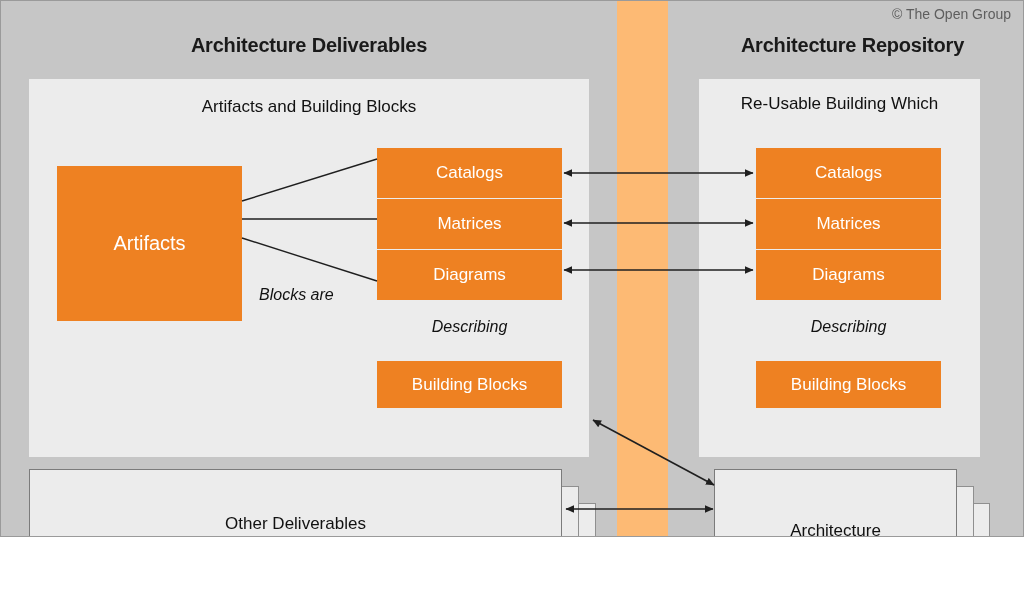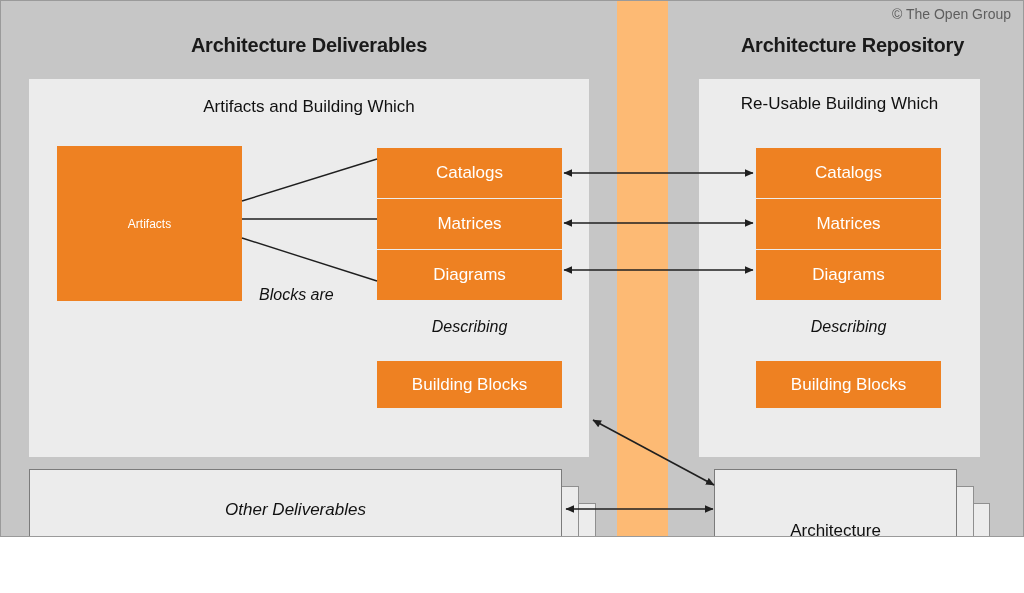--- a/index.html
+++ b/index.html
@@ -56,21 +56,21 @@
     position:absolute;
     background:#ee8122;
     color:#ffffff;
     font-size:17px;
     display:flex;
     align-items:center;
     justify-content:center;
     box-sizing:border-box;
     text-align:center;
   }
-  .obox.big{ font-size:12px; }
+  .obox.big{ font-size:20px;margin-top:20px; }
 
   .italic-label{
     position:absolute;
     font-size:16px;
     font-style:italic;
     color:#111;
     white-space:nowrap;
   }
 
   .card{
@@ -106,21 +106,21 @@
   <div class="panel panel-left"></div>
 
   <div class="panel panel-right"></div>
 
   <div class="copyright">© The Open Group</div>
 
   <div class="panel-title" style="left:0;top:33px;width:616px;">Architecture Deliverables</div>
   <div class="panel-title" style="left:667px;top:33px;width:357px;padding-left:6px;">Architecture Repository</div>
 
   <div class="inner inner-left"></div>
-  <div class="inner-heading" style="left:28px;top:93px;width:560px;">Artifacts and Building Which</div>
+  <div class="inner-heading" style="left:28px;top:93px;width:560px;">Artifacts and Building Blocks</div>
 
   <div class="obox big" style="left:56px;top:145px;width:185px;height:155px;">Artifacts</div>
 
   <div class="obox" style="left:376px;top:147px;width:185px;height:50px;">Catalogs</div>
   <div class="obox" style="left:376px;top:198px;width:185px;height:50px;">Matrices</div>
   <div class="obox" style="left:376px;top:249px;width:185px;height:50px;">Diagrams</div>
 
   <div class="italic-label" style="left:258px;top:285px;">Blocks are</div>
   <div class="italic-label" style="left:376px;top:317px;width:185px;text-align:center;">Describing</div>
 
@@ -133,21 +133,21 @@
   <div class="obox" style="left:755px;top:198px;width:185px;height:50px;">Matrices</div>
   <div class="obox" style="left:755px;top:249px;width:185px;height:50px;">Diagrams</div>
 
   <div class="italic-label" style="left:755px;top:317px;width:185px;text-align:center;">Describing</div>
 
   <div class="obox" style="left:755px;top:360px;width:185px;height:47px;">Building Blocks</div>
 
   <div class="card behind" style="left:62px;top:502px;width:533px;height:62px;"></div>
   <div class="card behind" style="left:45px;top:485px;width:533px;height:62px;"></div>
   <div class="card" style="left:28px;top:468px;width:533px;height:72px;">
-    <div class="card-label" style="top:28px;font-style:italic;">Other Deliverables</div>
+    <div class="card-label" style="top:42px;">Other Deliverables</div>
   </div>
 
   <div class="card behind" style="left:746px;top:502px;width:243px;height:62px;"></div>
   <div class="card behind" style="left:730px;top:485px;width:243px;height:62px;"></div>
   <div class="card" style="left:713px;top:468px;width:243px;height:72px;">
     <div class="card-label" style="top:13px;white-space:pre-line;margin-top:36px;">Architecture
 Deliverables</div>
   </div>
 
   <svg class="overlay" viewBox="0 0 1024 593">

